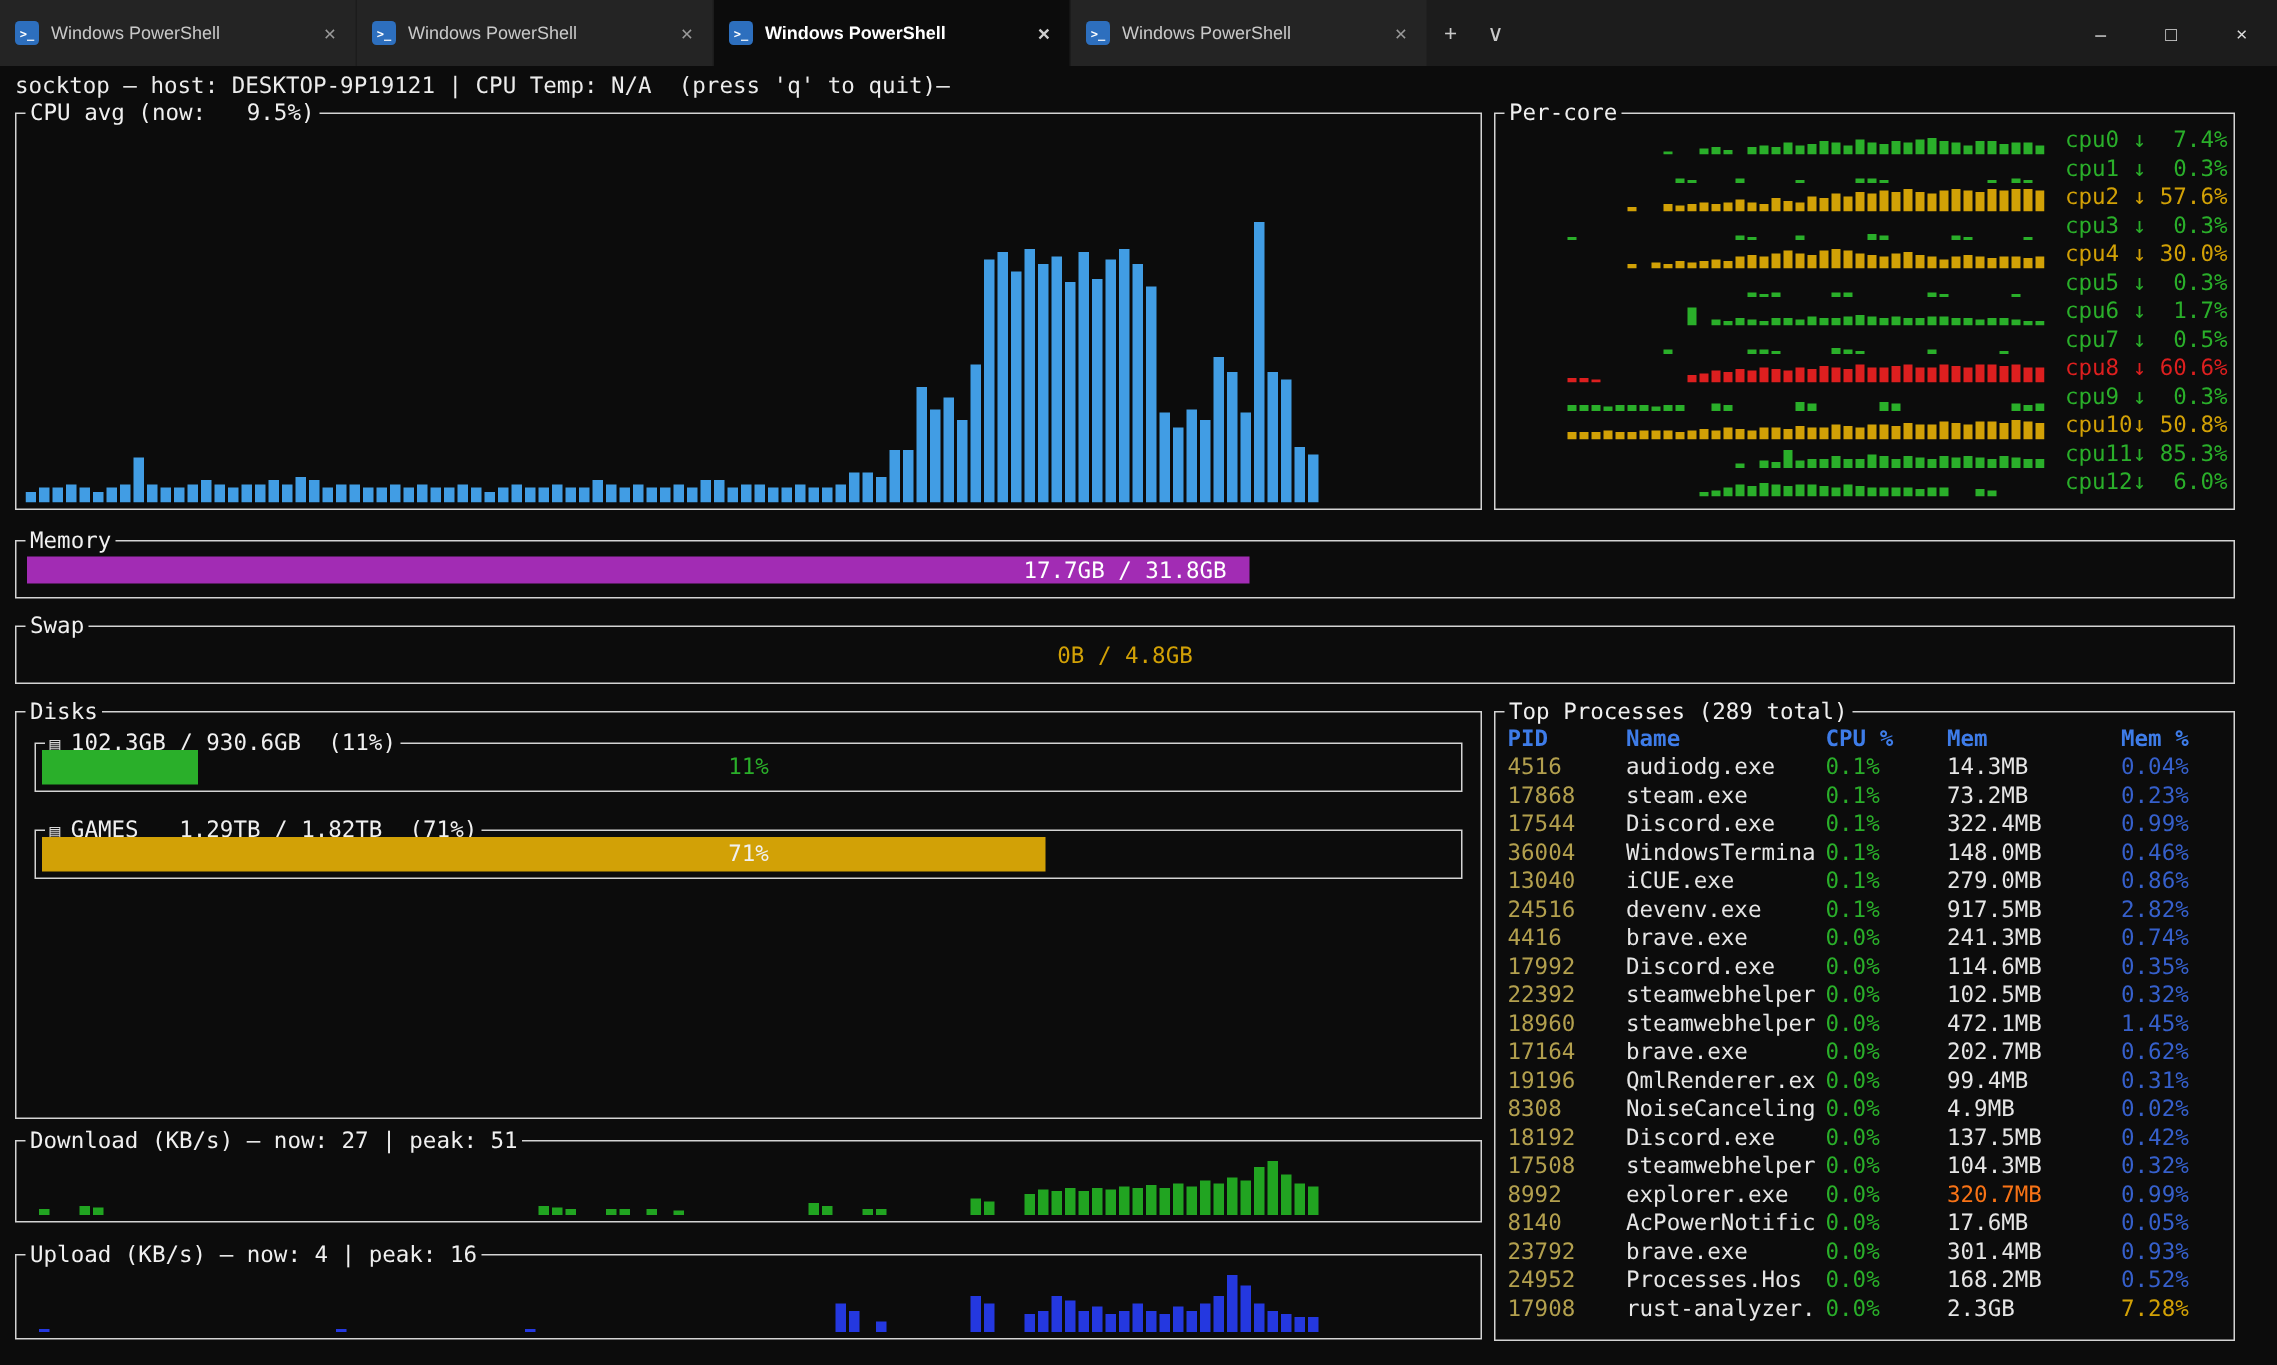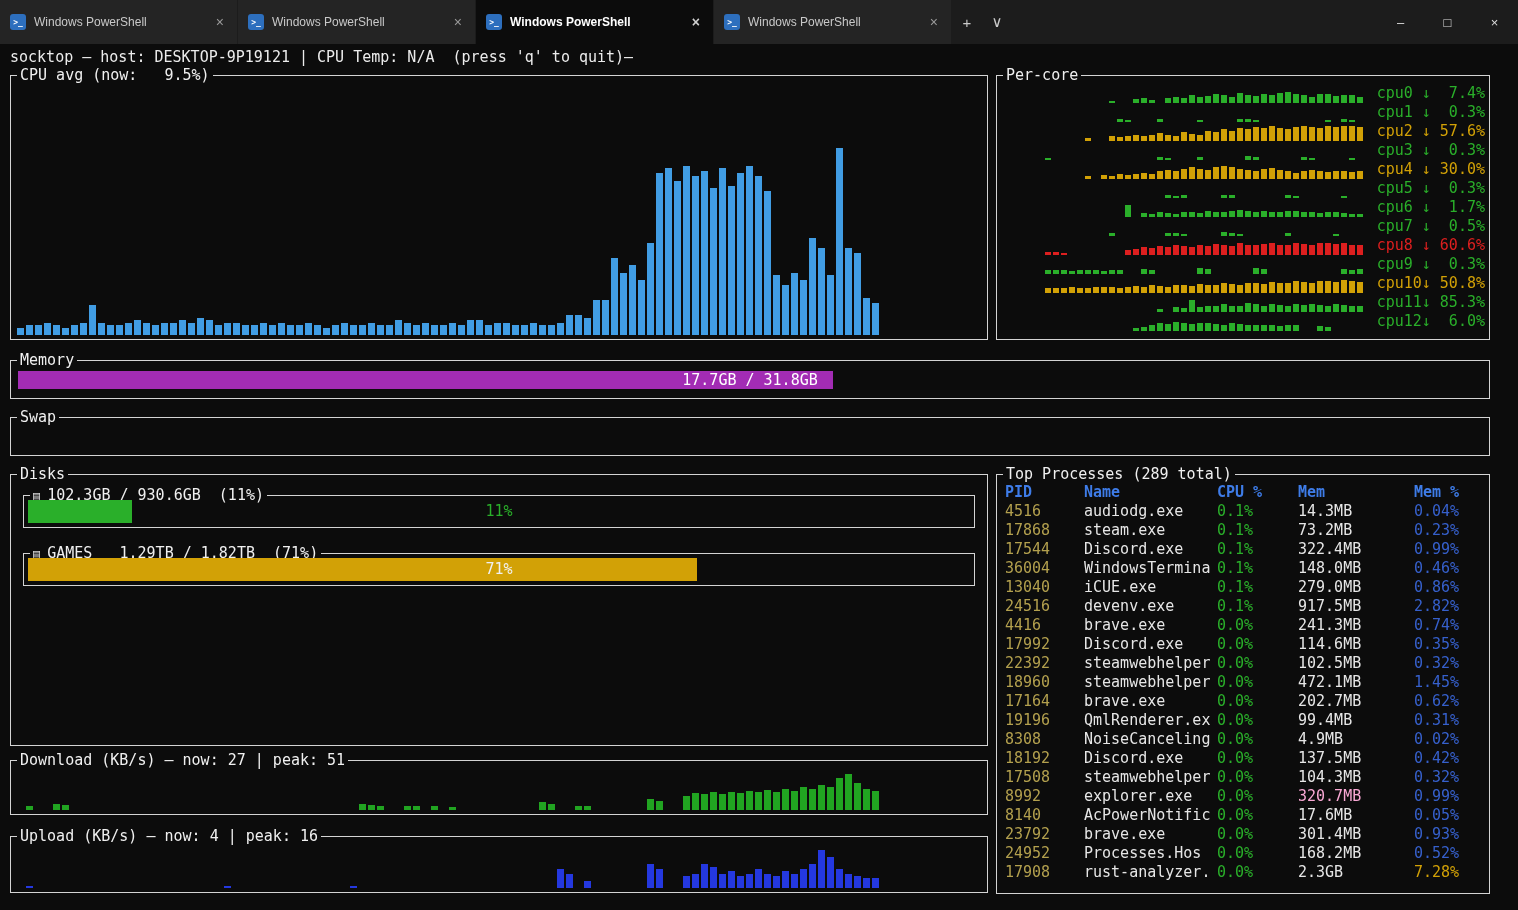--- a/index.html
+++ b/index.html
@@ -833,20 +833,24 @@
   <div class="panel" id="p-memory">
     <span class="panel-title">Memory</span>
     <div class="hbar-track">
       <div class="hbar-fill" id="mem-fill" style="width: 55.7%; background: rgb(162, 44, 180);"></div>
       <div class="hbar-label" id="mem-label" style="color: rgb(255, 255, 255);">17.7GB / 31.8GB</div>
     </div>
   </div>
 
   <div class="panel" id="p-swap">
     <span class="panel-title">Swap</span>
+    <div class="hbar-track">
+      <div class="hbar-fill" id="swap-fill" style="width: 0%; background: rgb(210, 161, 6);"></div>
+      <div class="hbar-label" id="swap-label" style="color: rgb(210, 161, 6);">0B / 4.8GB</div>
+    </div>
   </div>
 
   <div class="panel" id="p-disks">
     <span class="panel-title">Disks</span>
 
     <div class="gauge" id="gauge0">
       <span class="gauge-title">
         <span class="disk-icon">▤</span>
         <span>102.3GB / 930.6GB  (11%)</span>
       </span>
@@ -1184,21 +1188,21 @@
           <span style="color: rgb(179, 160, 78);">17508</span>
           <span style="color: rgb(230, 230, 230);">steamwebhelper</span>
           <span style="color: rgb(42, 175, 42);">0.0%</span>
           <span style="color: rgb(230, 230, 230);">104.3MB</span>
           <span style="color: rgb(54, 96, 204);">0.32%</span>
         </div>
         <div class="proc-row">
           <span style="color: rgb(179, 160, 78);">8992</span>
           <span style="color: rgb(230, 230, 230);">explorer.exe</span>
           <span style="color: rgb(42, 175, 42);">0.0%</span>
-          <span style="color: #f9a8d4;">320.7MB</span>
+          <span style="color: #f97316;">320.7MB</span>
           <span style="color: rgb(54, 96, 204);">0.99%</span>
         </div>
         <div class="proc-row">
           <span style="color: rgb(179, 160, 78);">8140</span>
           <span style="color: rgb(230, 230, 230);">AcPowerNotific</span>
           <span style="color: rgb(42, 175, 42);">0.0%</span>
           <span style="color: rgb(230, 230, 230);">17.6MB</span>
           <span style="color: rgb(54, 96, 204);">0.05%</span>
         </div>
         <div class="proc-row">

